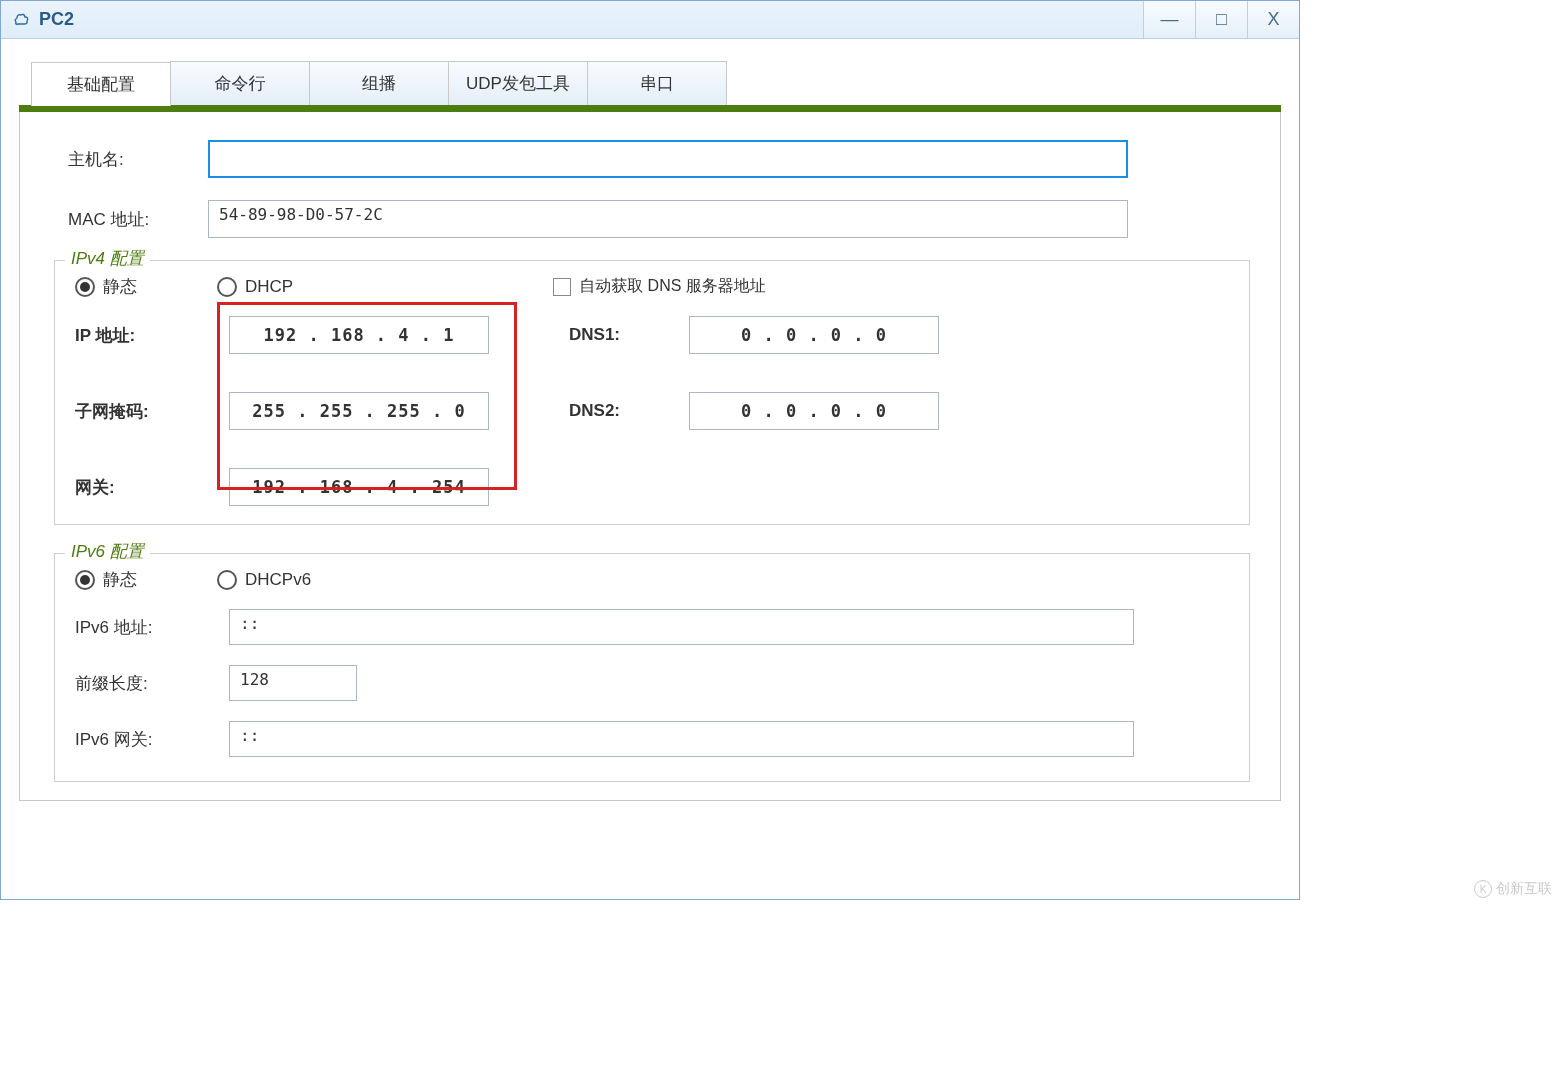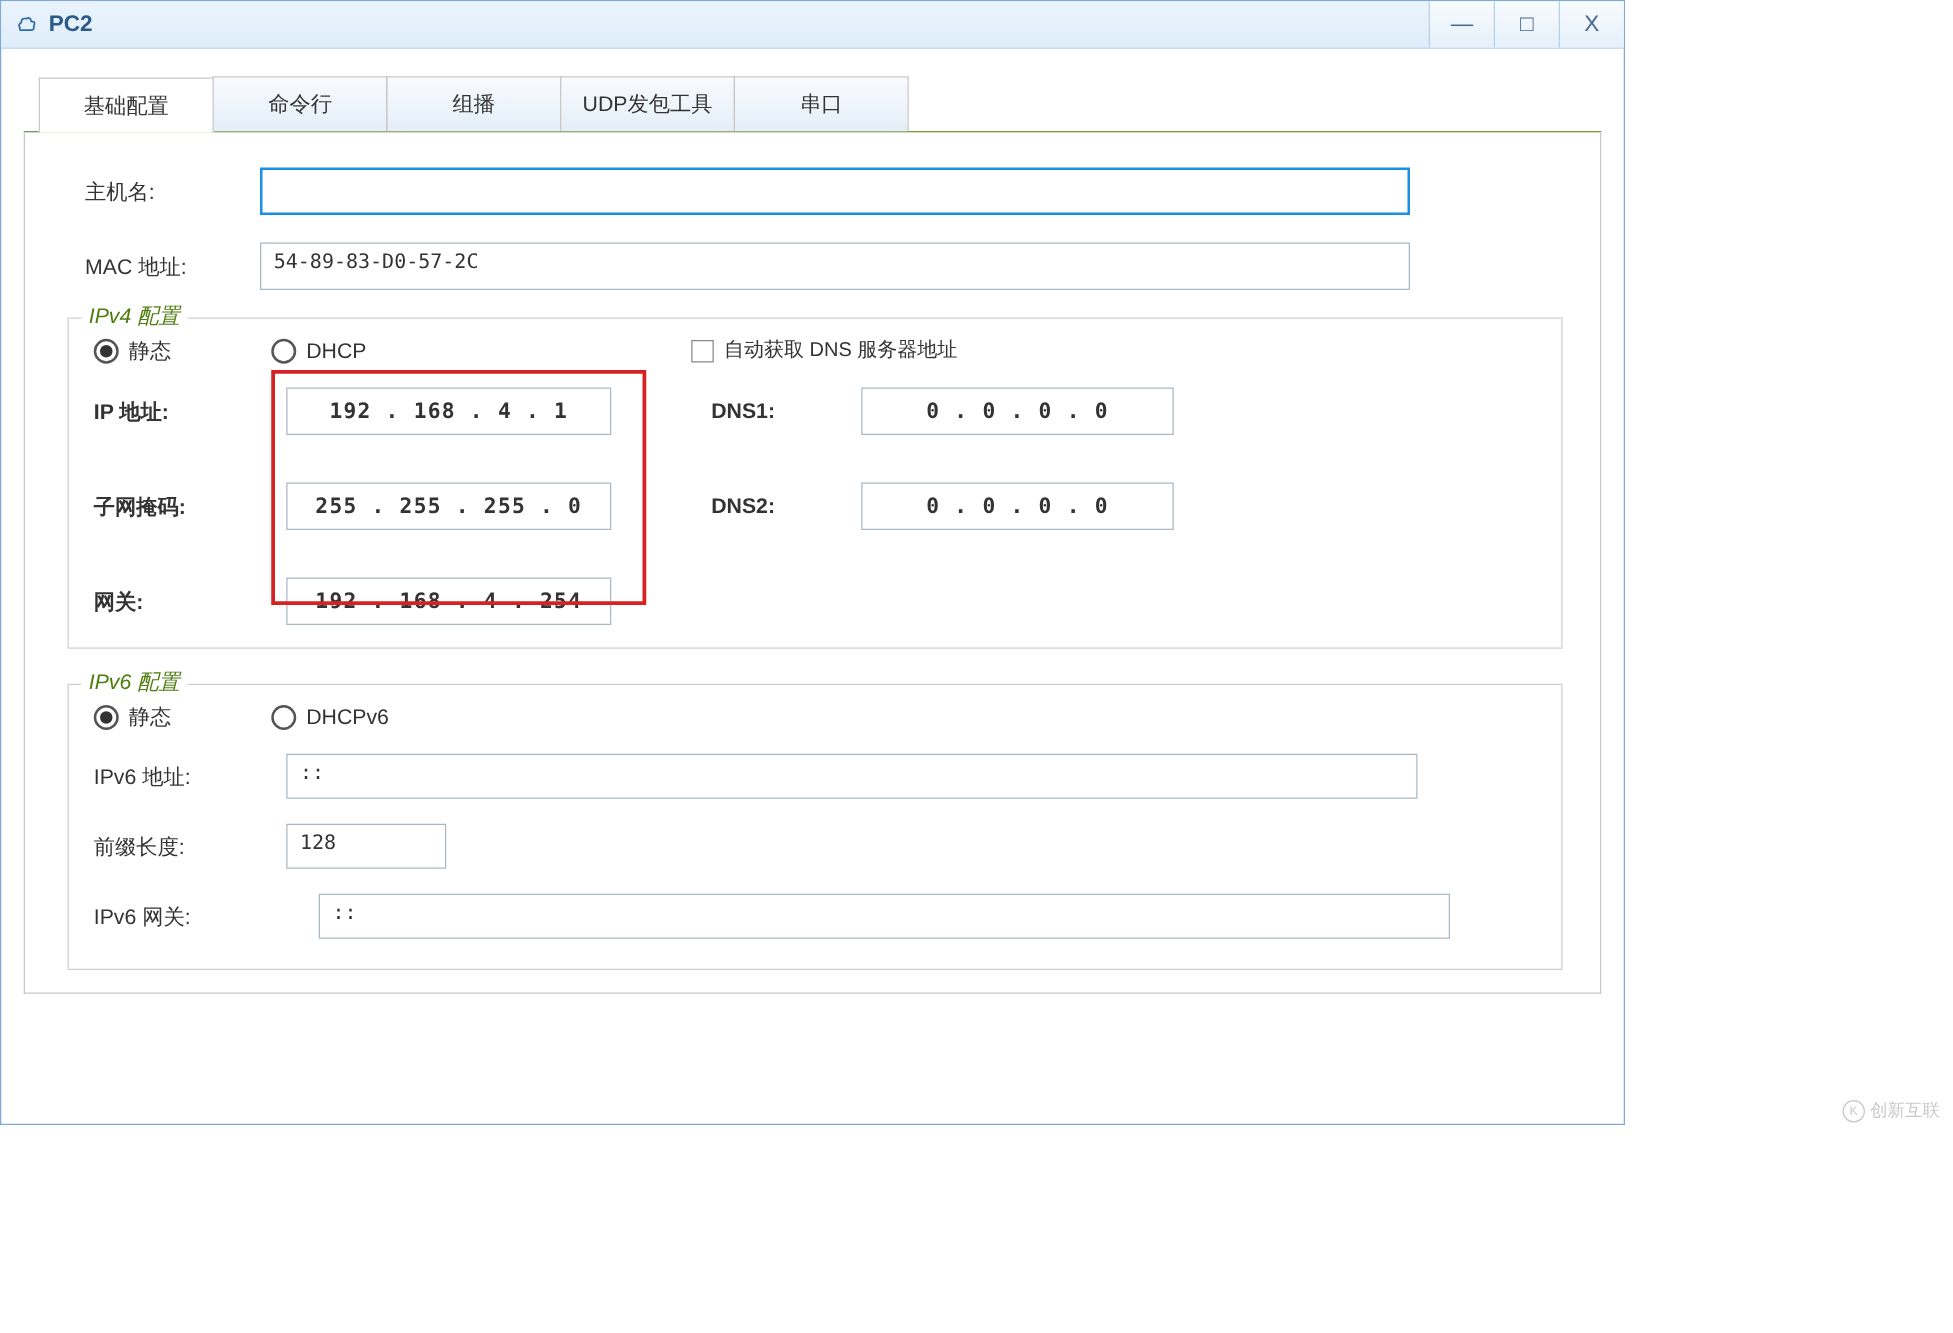--- a/index.html
+++ b/index.html
@@ -55,21 +55,21 @@
     color: #4a6a8a;
     font-size: 18px;
     cursor: default;
     font-family: Arial, sans-serif;
   }
   .body-area {
     padding: 22px 18px 18px 18px;
   }
   .tabs-row {
     display: flex;
-    border-bottom: 1px solid #4d7c0f;
+    border-bottom: 7px solid #4d7c0f;
     padding-left: 12px;
   }
   .tab {
     padding: 10px 0;
     width: 140px;
     text-align:center;
     border: 1px solid #c8c8c8;
     border-bottom: none;
     background: linear-gradient(#f8fbfe, #e4eef8);
     font-size: 17px;
@@ -260,21 +260,21 @@
 
     <div class="tab-content">
 
       <div class="form-row">
         <div class="form-label">主机名:</div>
         <div class="text-input focused" style="flex:0 0 920px;"></div>
       </div>
 
       <div class="form-row">
         <div class="form-label">MAC 地址:</div>
-        <div class="text-input" style="flex:0 0 920px;">54-89-83-D0-57-2C</div>
+        <div class="text-input" style="flex:0 0 920px;">54-89-98-D0-57-2C</div>
       </div>
 
       <div class="fieldset" style="position:relative;">
         <div class="legend">IPv4 配置</div>
 
         <div class="radio-row" style="padding-left:6px;">
           <span class="radio checked"></span>
           <span class="radio-label">静态</span>
           <span class="radio"></span>
           <span class="radio-label" style="margin-right:260px;">DHCP</span>
@@ -326,21 +326,21 @@
         <div class="ipv6-row">
           <div class="ipv6-label" style="padding-left:6px;">IPv6 地址:</div>
           <div class="ipv6-input" style="width:905px;">::</div>
         </div>
 
         <div class="ipv6-row">
           <div class="ipv6-label" style="padding-left:6px;">前缀长度:</div>
           <div class="ipv6-input" style="width:128px;">128</div>
         </div>
 
-        <div class="ipv6-row" style="margin-bottom:6px;gap:26px;">
+        <div class="ipv6-row" style="margin-bottom:6px;">
           <div class="ipv6-label" style="padding-left:6px;">IPv6 网关:</div>
           <div class="ipv6-input" style="width:905px;">::</div>
         </div>
       </div>
 
 
     </div>
   </div>
 </div>
 

